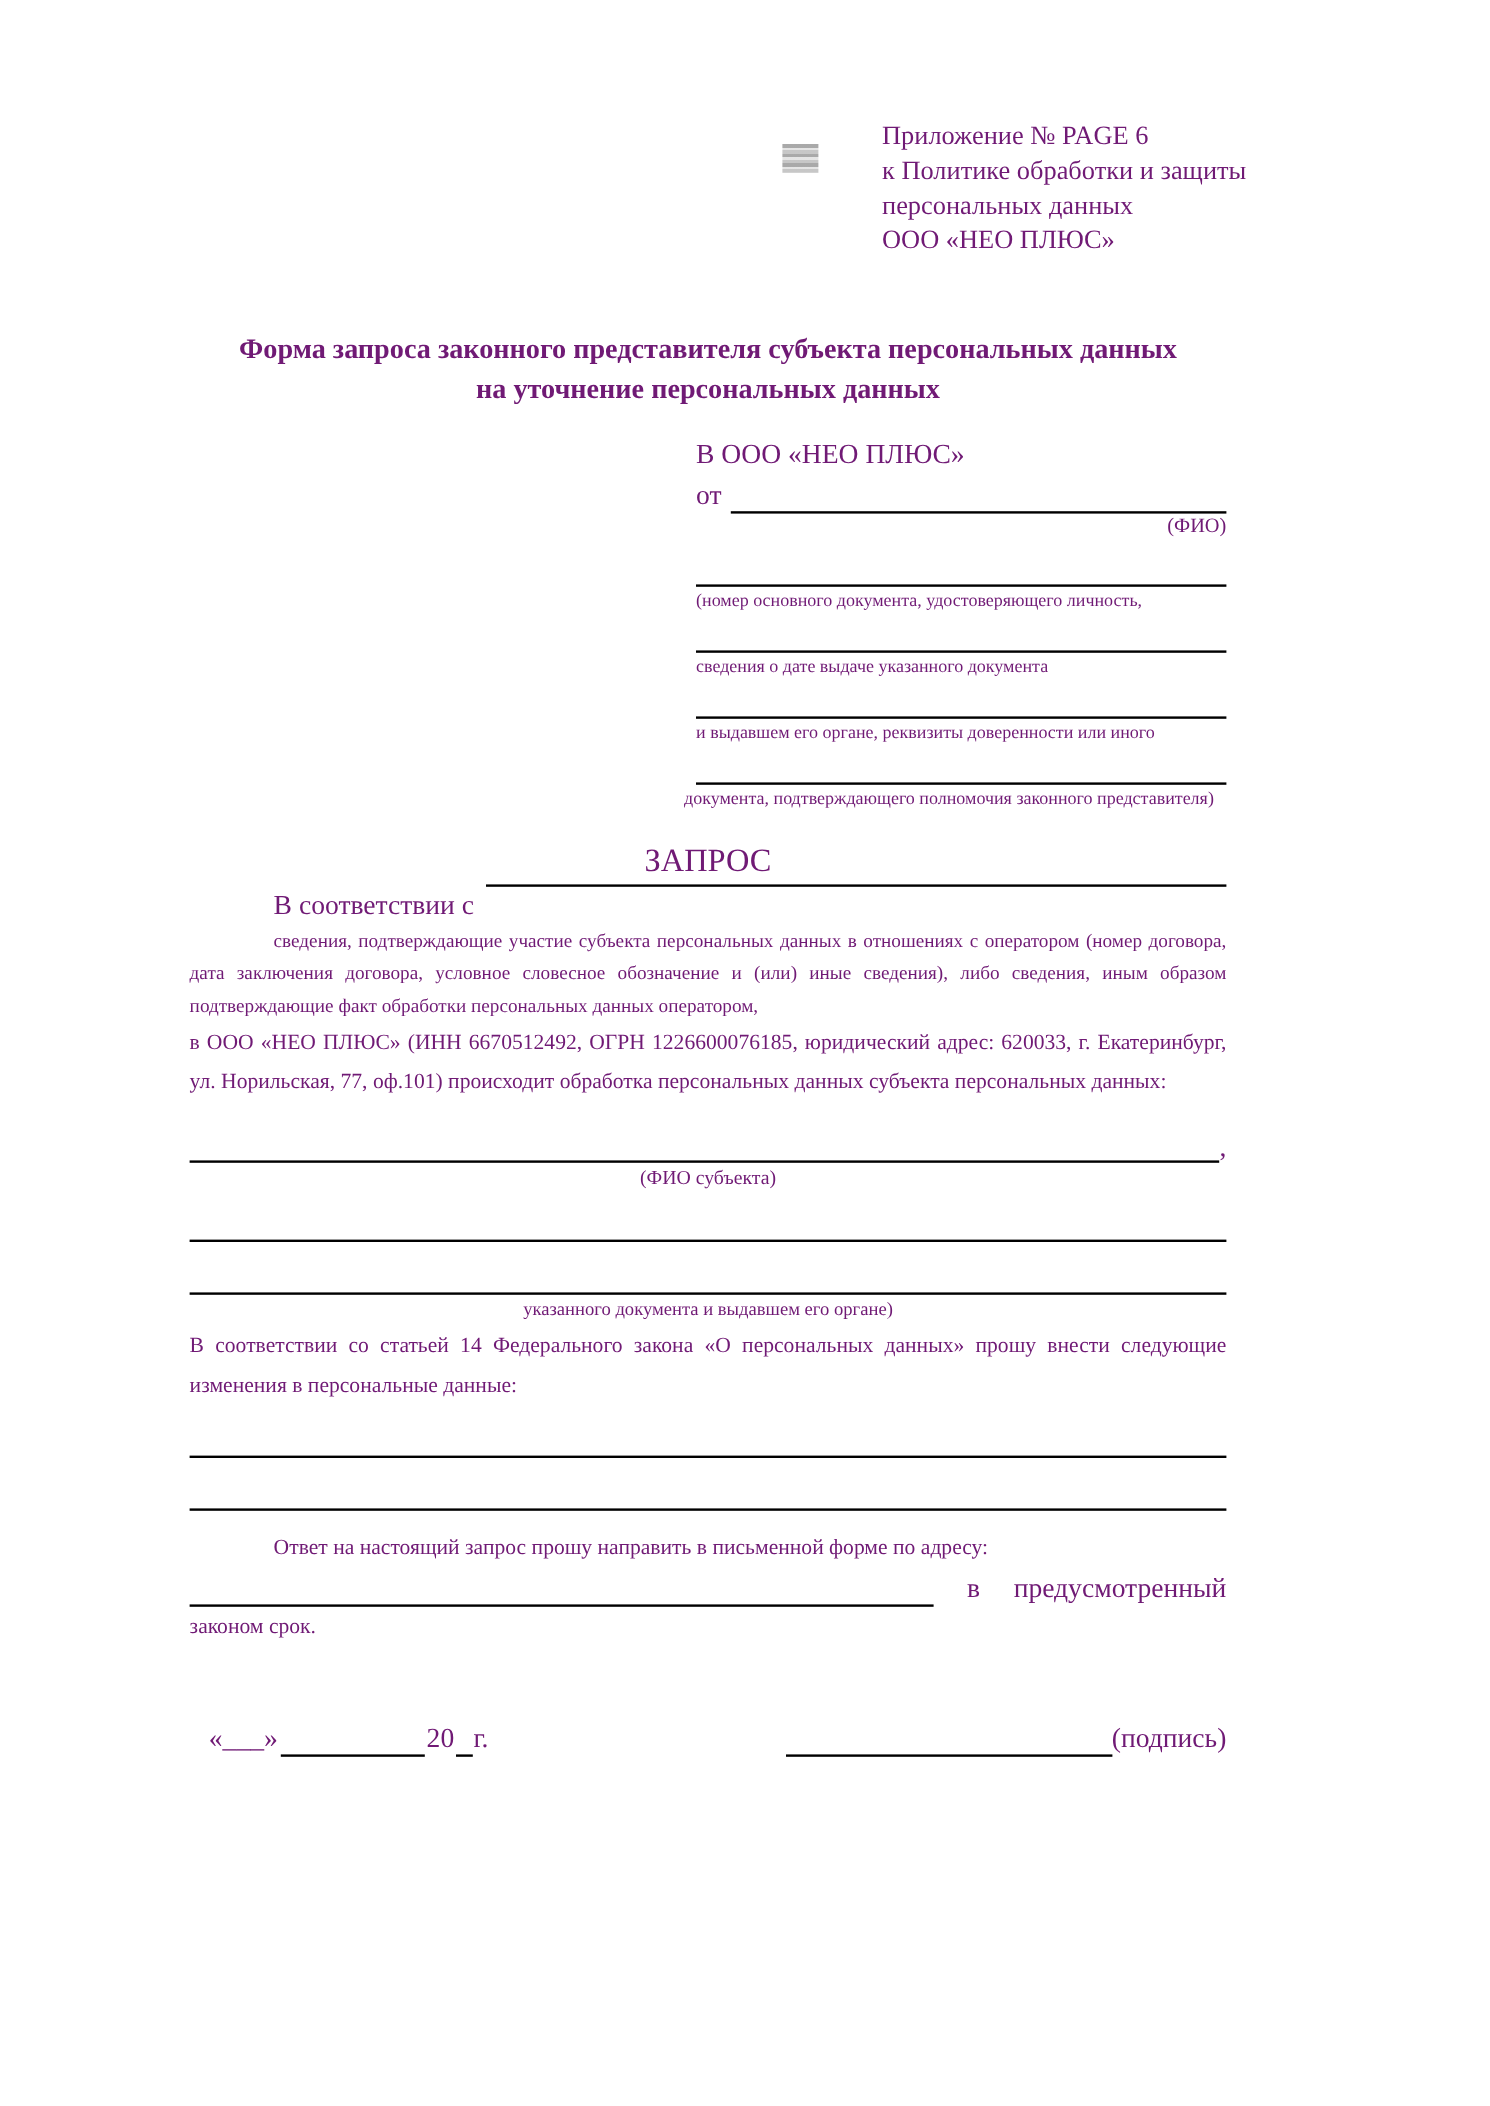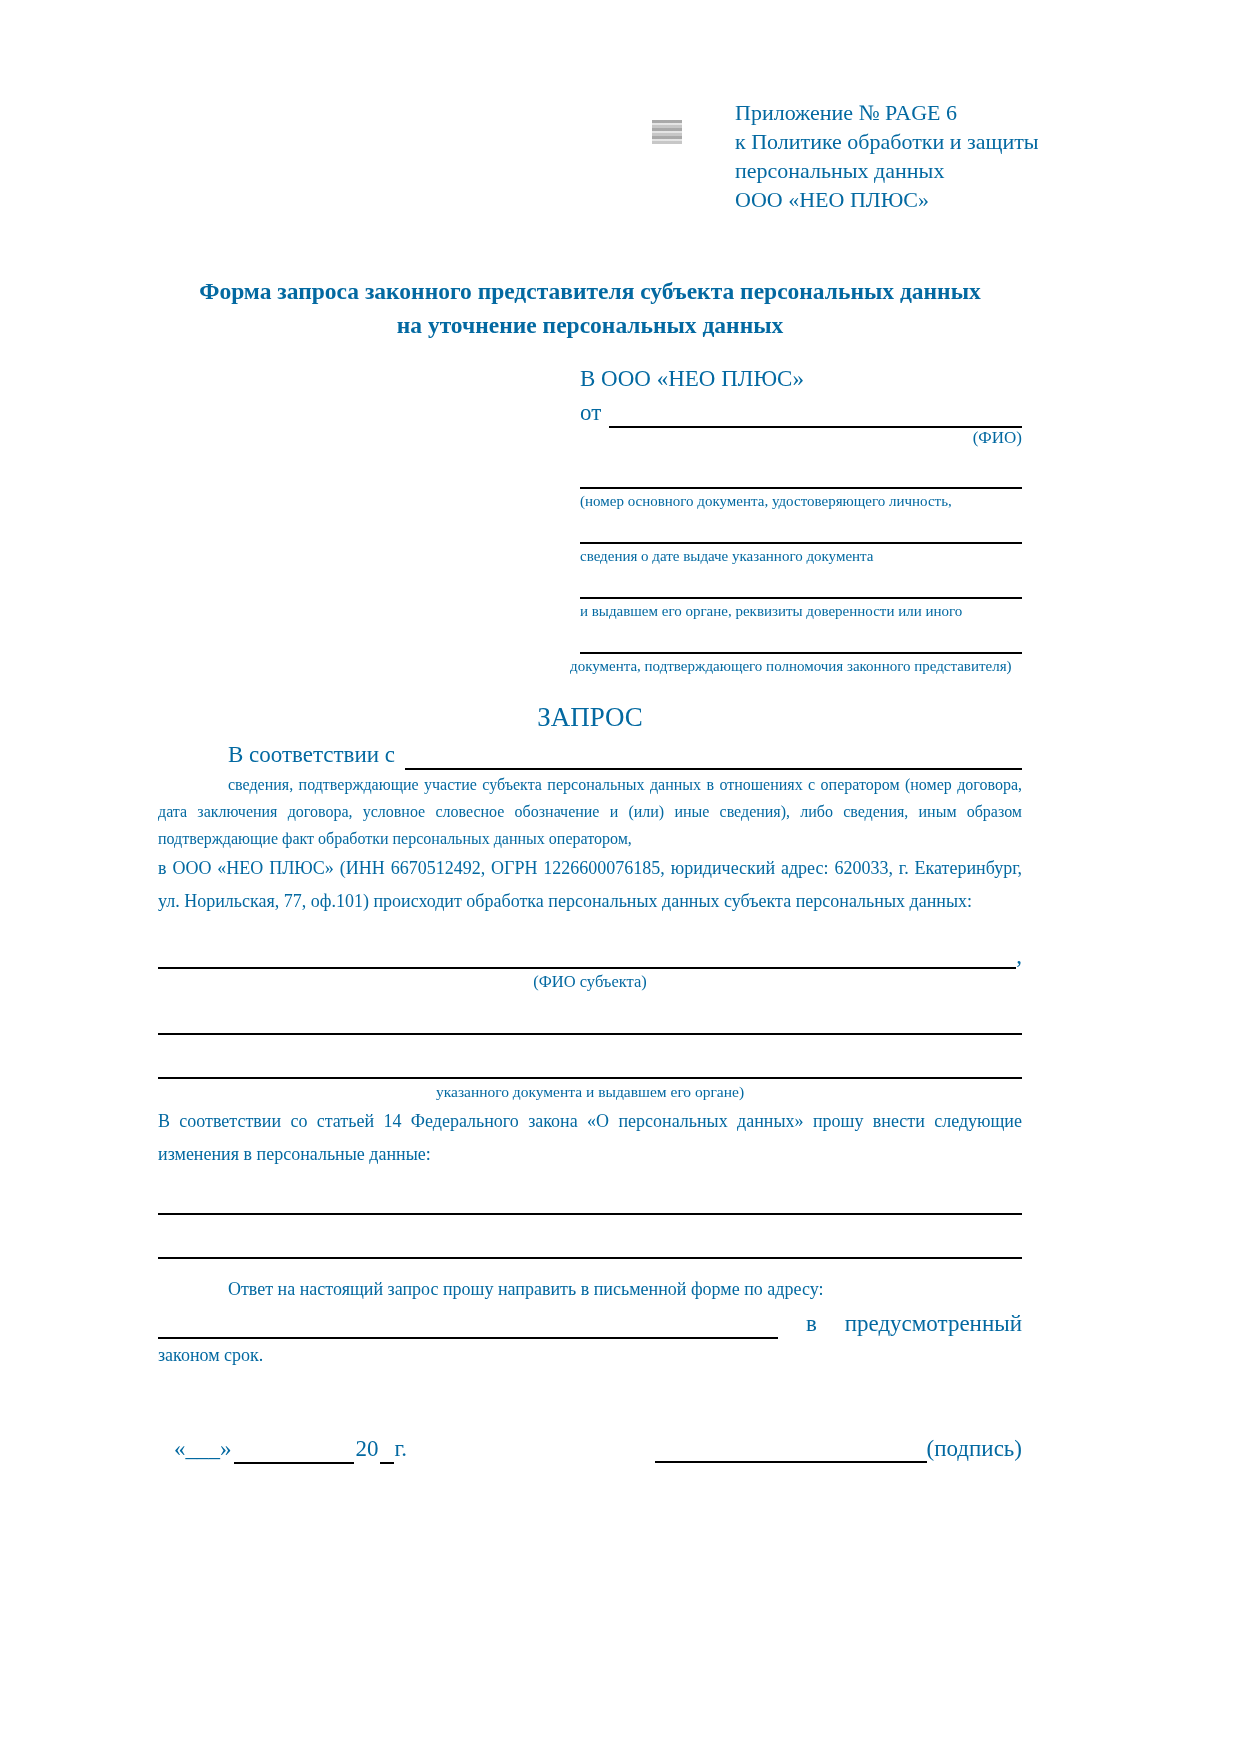--- a/index.html
+++ b/index.html
@@ -1,21 +1,21 @@
 <!DOCTYPE html>
 <html><head>
 <meta charset="utf-8">
 <style>
   html,body{margin:0;padding:0;background:#ffffff;}
   .page{
     position:relative;
     width:1242px;height:1755px;
     background:#ffffff;
     font-family:"Liberation Serif","DejaVu Serif",serif;
-    color:#0369a1;
+    color:#701a75;
     box-sizing:border-box;
     padding:98px 220px 0 158px;
     overflow:hidden;
   }
   .content{width:864px;}
   
   .hdr-row{position:relative;height:118px;}
   .artifact{
     position:absolute;left:494px;top:22px;width:30px;height:24px;
     background:repeating-linear-gradient(180deg,#9a9a9a 0 3px,#e0e0e0 3px 5px,#bdbdbd 5px 8px);
@@ -31,41 +31,41 @@
   .from-row .lbl{flex:0 0 auto;padding-right:8px;align-self:flex-end;line-height:30px;}
   .u{border-bottom:2px solid #000;}
   .fill{flex:1 1 auto;}
   .cap{font-size:15px;line-height:18px;}
   .cap-fio{font-size:17px;line-height:20px;text-align:right;margin-bottom:16px;}
   .blank-group{margin-top:9px;}
   .blank-group .line{height:23px;border-bottom:2px solid #000;}
   .blank-group .cap{margin-top:3px;}
   
   .zapros{margin-top:27px;text-align:center;font-size:27px;line-height:30px;}
-  .intro-row{display:flex;align-items:flex-end;height:33px;font-size:23px;margin-top:5px;}
+  .intro-row{display:flex;align-items:flex-start;height:33px;font-size:23px;margin-top:5px;}
   .intro-row .lbl{flex:0 0 auto;padding-left:70px;padding-right:10px;align-self:flex-end;line-height:31px;}
   .footnote{font-size:16px;line-height:27px;text-align:justify;text-indent:70px;margin-top:1px;}
   .para{font-size:18px;line-height:33px;text-align:justify;}
   .subject-row{display:flex;align-items:stretch;height:30px;font-size:23px;margin-top:21px;}
   .subject-row .comma{flex:0 0 auto;align-self:flex-end;line-height:26px;}
   .cap-mid{font-size:15.5px;line-height:19px;text-align:center;margin-top:3px;}
   .blank-wide{height:26px;border-bottom:2px solid #000;margin-top:16px;}
   .law{margin-top:4px;}
   .empty-line{height:28px;border-bottom:2px solid #000;margin-top:14px;}
   .empty-line + .empty-line{margin-top:0;height:42px;}
   .reply{margin-top:14px;text-indent:70px;}
   .reply-row{display:flex;justify-content:space-between;align-items:stretch;height:33px;font-size:23px;}
   .reply-row .u-addr{flex:0 0 620px;border-bottom:2px solid #000;}
   .reply-row .w{align-self:flex-end;line-height:30px;}
   
   .sig-row{display:flex;justify-content:space-between;align-items:flex-end;margin-top:62px;font-size:23px;line-height:30px;margin-left:16px;}
   .sig-date{display:flex;align-items:flex-end;}
   .sig-date .u1{width:120px;border-bottom:2px solid #000;height:26px;margin:0 2px;}
   .sig-date .u2{width:14px;border-bottom:2px solid #000;height:26px;margin:0 1px;}
-  .sig-right{display:flex;align-items:center;}
+  .sig-right{display:flex;align-items:flex-end;}
   .sig-right .u3{width:272px;border-bottom:2px solid #000;height:26px;}
 </style>
 </head>
 <body>
 
 <div class="page">
   <div class="content">
 
     <div class="hdr-row">
       <div class="artifact"></div>

